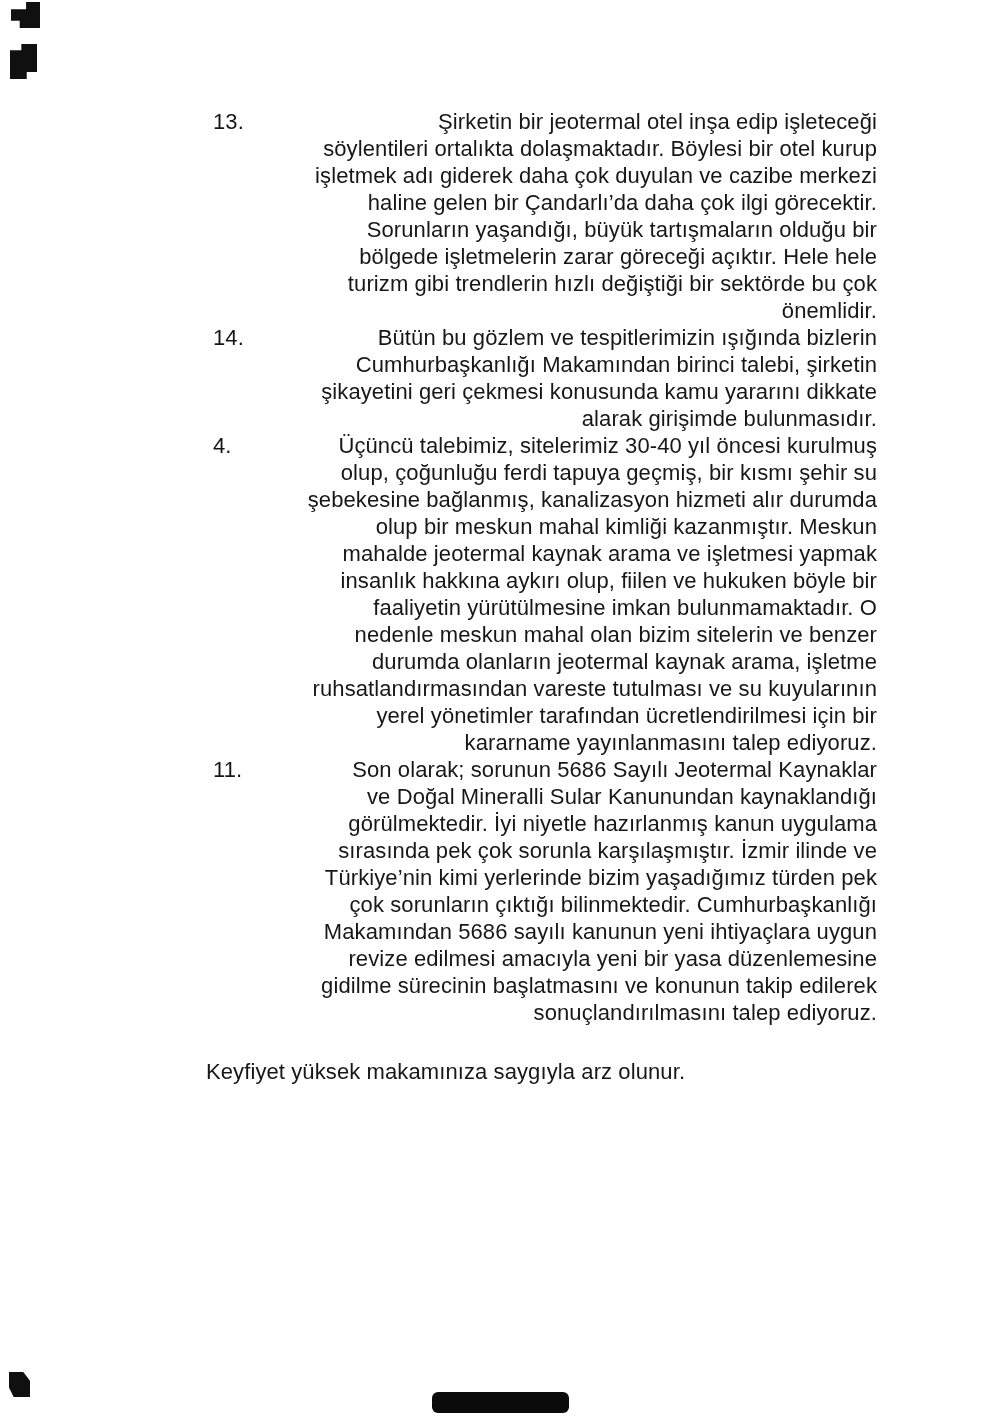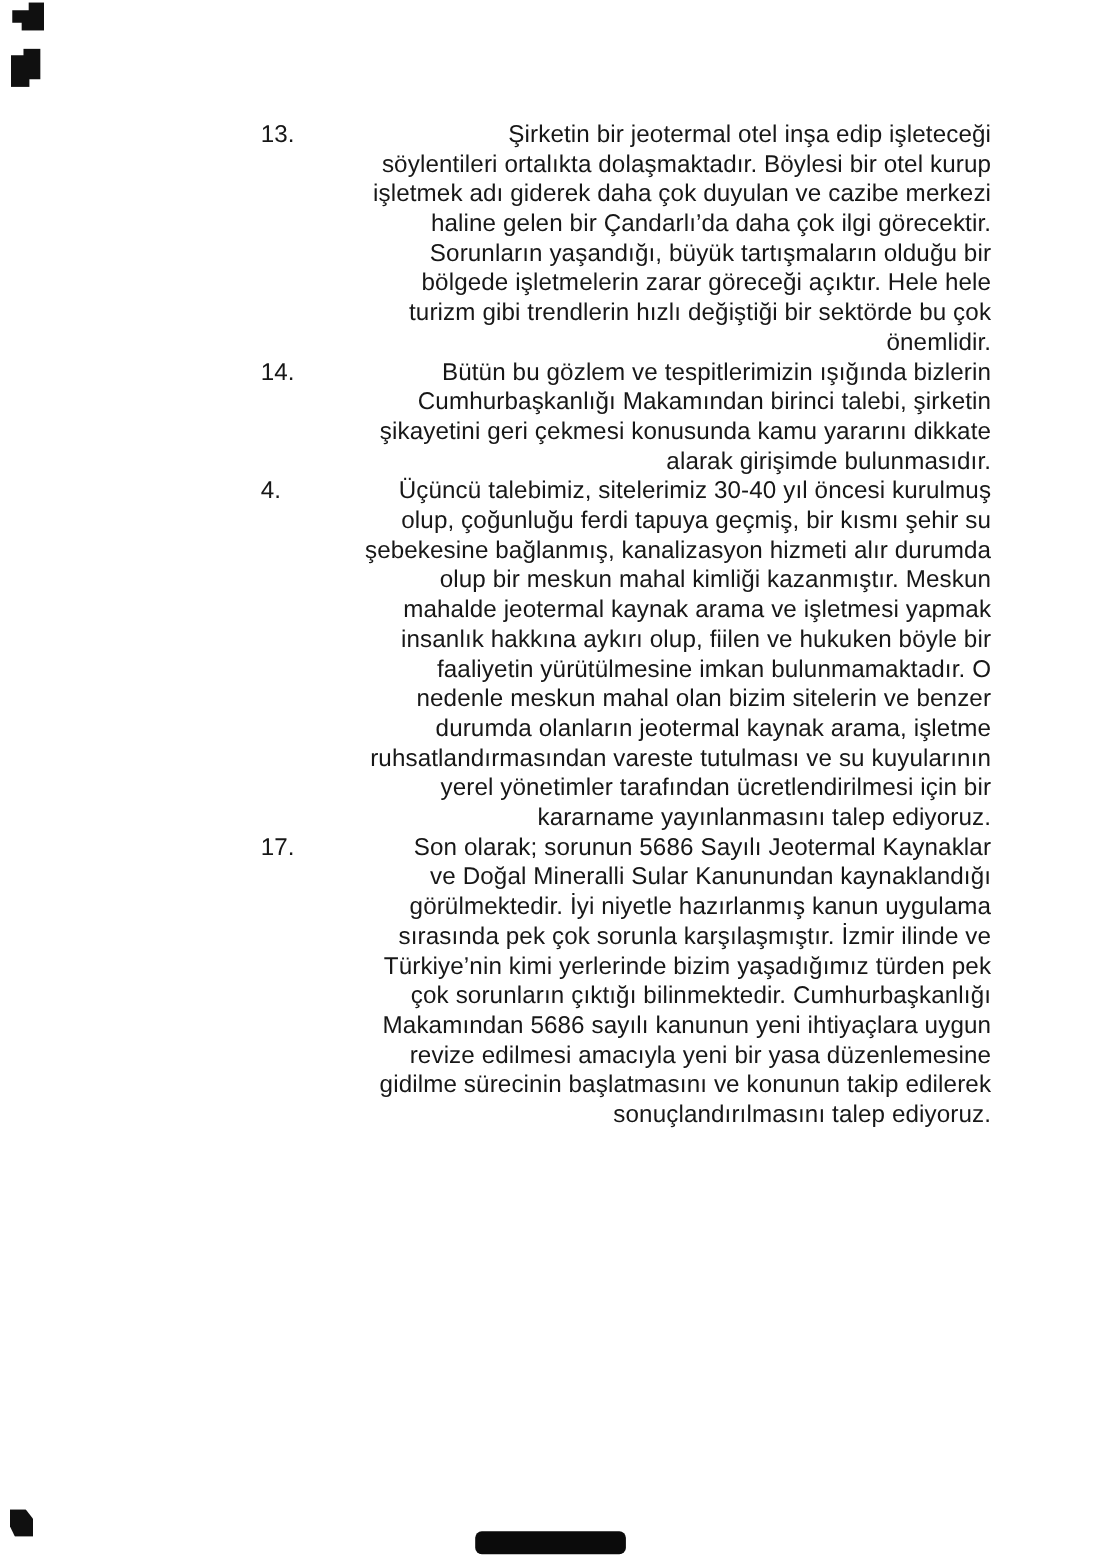--- a/index.html
+++ b/index.html
@@ -17,21 +17,20 @@
     color: #171717;
   }
   .content {
     position: absolute;
     left: 212px;
     top: 108px;
     width: 665px;
     font-size: 22px;
     line-height: 27px;
     letter-spacing: 0.1px;
-    margin-left: 24px;
   }
   .item { position: relative; }
   .item .num {
     position: absolute;
     left: 1px;
     top: 0;
   }
   .item .body {
     margin-left: 33px;
     text-indent: 37px;
@@ -106,32 +105,33 @@
 insanlık hakkına aykırı olup, fiilen ve hukuken böyle bir
 faaliyetin yürütülmesine imkan bulunmamaktadır. O
 nedenle meskun mahal olan bizim sitelerin ve benzer
 durumda olanların jeotermal kaynak arama, işletme
 ruhsatlandırmasından vareste tutulması ve su kuyularının
 yerel yönetimler tarafından ücretlendirilmesi için bir
 kararname yayınlanmasını talep ediyoruz.</div>
     </div>
 
     <div class="item">
-      <span class="num">17.</span>
+      <span class="num">11.</span>
       <div class="body">Son olarak; sorunun 5686 Sayılı Jeotermal Kaynaklar
 ve Doğal Mineralli Sular Kanunundan kaynaklandığı
 görülmektedir. İyi niyetle hazırlanmış kanun uygulama
 sırasında pek çok sorunla karşılaşmıştır. İzmir ilinde ve
 Türkiye’nin kimi yerlerinde bizim yaşadığımız türden pek
 çok sorunların çıktığı bilinmektedir. Cumhurbaşkanlığı
 Makamından 5686 sayılı kanunun yeni ihtiyaçlara uygun
 revize edilmesi amacıyla yeni bir yasa düzenlemesine
 gidilme sürecinin başlatmasını ve konunun takip edilerek
 sonuçlandırılmasını talep ediyoruz.</div>
     </div>
 
+    <p class="closing">Keyfiyet yüksek makamınıza saygıyla arz olunur.</p>
 
   </div>
 
   <div class="mark mark-bl"></div>
   <div class="mark mark-pill"></div>
 
 </div>
 
 </body></html>

